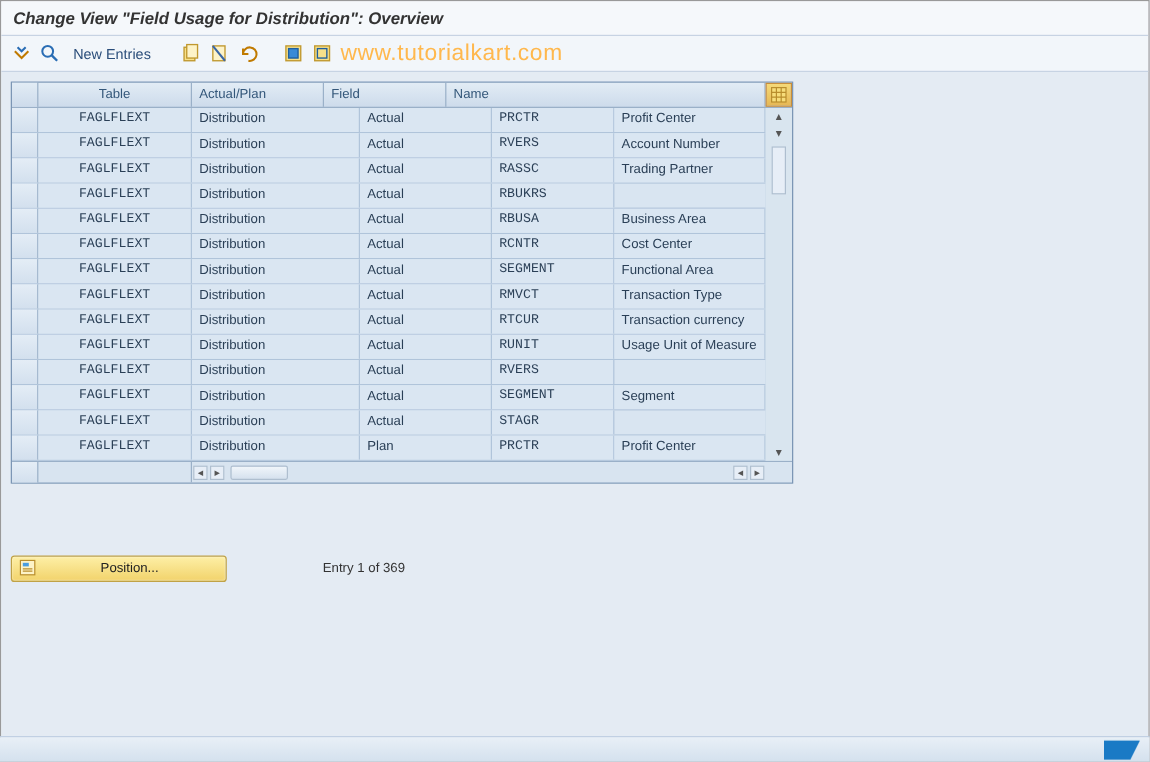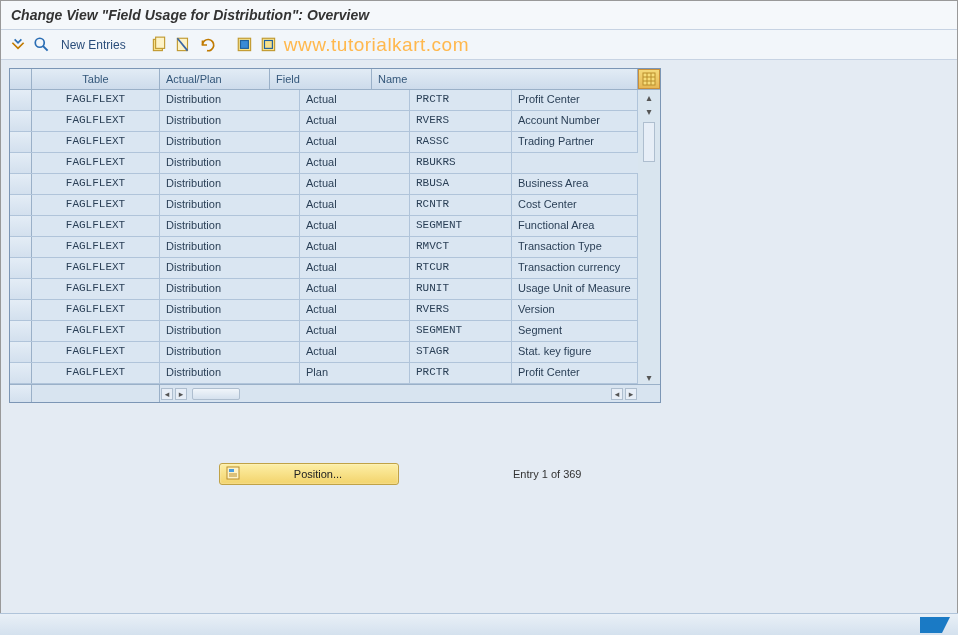--- a/index.html
+++ b/index.html
@@ -184,22 +184,20 @@
       background: linear-gradient(#f0f5fa, #d5e1ee);
       border: 1px solid #aebecf;
       border-radius: 2px;
       margin-left: 4px;
       cursor: pointer;
     }
     .position-row {
       display: flex;
       align-items: center;
       margin-top: 60px;
-      margin-left: 210px;
-      gap: 34px;
     }
     .position-btn {
       background: linear-gradient(#fdefa6, #f2d36b);
       border: 1px solid #c0a246;
       border-radius: 3px;
       padding: 3px 6px;
       display: inline-flex;
       align-items: center;
       cursor: pointer;
       width: 180px;
@@ -401,37 +399,35 @@
             <div class="data-cell col-ap">Actual</div>
             <div class="data-cell col-field">RUNIT</div>
             <div class="data-cell col-name" style="flex: 1 1 0%;">Usage Unit of Measure</div>
           </div>
           <div class="grid-row">
             <div class="row-selector"></div>
             <div class="data-cell col-table">FAGLFLEXT</div>
             <div class="data-cell col-alloc">Distribution</div>
             <div class="data-cell col-ap">Actual</div>
             <div class="data-cell col-field">RVERS</div>
-            <div class="data-cell col-name" style="flex: 1 1 0%;">Version</div>
           </div>
           <div class="grid-row">
             <div class="row-selector"></div>
             <div class="data-cell col-table">FAGLFLEXT</div>
             <div class="data-cell col-alloc">Distribution</div>
             <div class="data-cell col-ap">Actual</div>
             <div class="data-cell col-field">SEGMENT</div>
             <div class="data-cell col-name" style="flex: 1 1 0%;">Segment</div>
           </div>
           <div class="grid-row">
             <div class="row-selector"></div>
             <div class="data-cell col-table">FAGLFLEXT</div>
             <div class="data-cell col-alloc">Distribution</div>
             <div class="data-cell col-ap">Actual</div>
             <div class="data-cell col-field">STAGR</div>
-            <div class="data-cell col-name" style="flex: 1 1 0%;">Stat. key figure</div>
           </div>
           <div class="grid-row">
             <div class="row-selector"></div>
             <div class="data-cell col-table">FAGLFLEXT</div>
             <div class="data-cell col-alloc">Distribution</div>
             <div class="data-cell col-ap">Plan</div>
             <div class="data-cell col-field">PRCTR</div>
             <div class="data-cell col-name" style="flex: 1 1 0%;">Profit Center</div>
           </div>
         </div>

